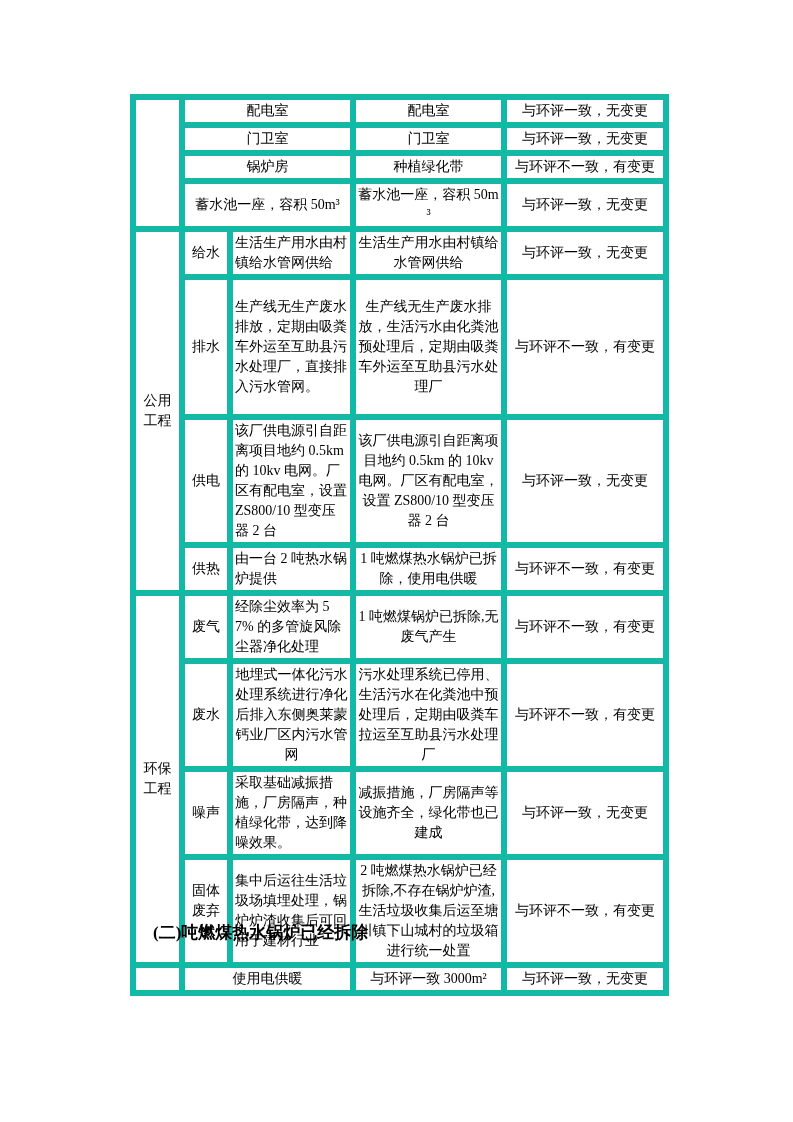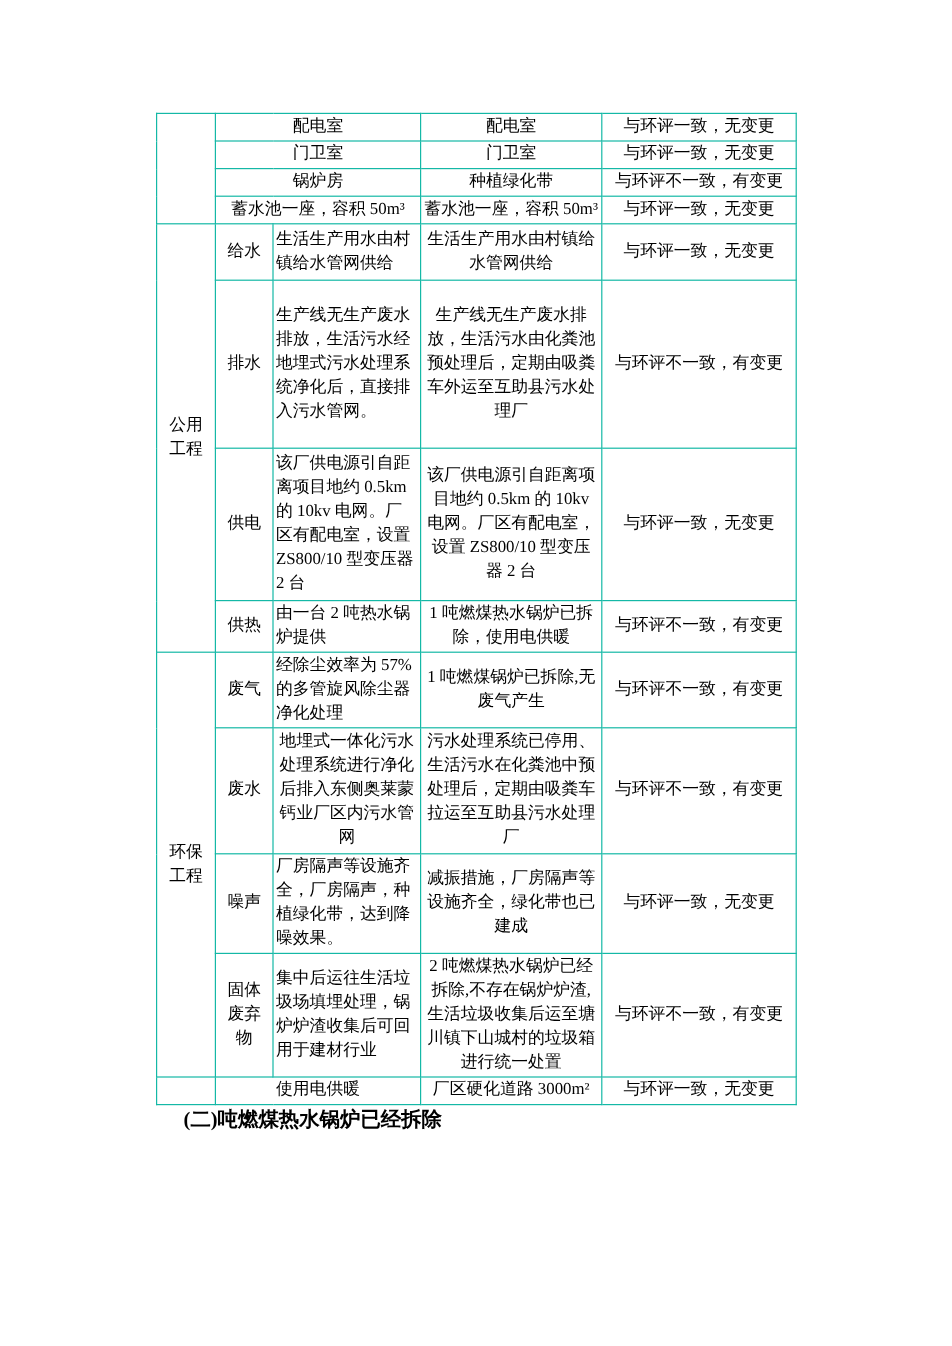--- a/index.html
+++ b/index.html
@@ -14,21 +14,21 @@
   table.cmp{
     position:absolute;
     left:130px;top:94px;
     width:533px;
     border-collapse:collapse;
     table-layout:fixed;
     font-size:14px;
     line-height:20px;
   }
   table.cmp td{
-    border:1px solid #14b8a6;
+    border:6px solid #14b8a6;
     padding:1px 2px;
     vertical-align:middle;
     word-break:break-all;
     overflow:hidden;
   }
   td.t-center{text-align:center;}
   td.t-left{text-align:left;}
   td.pre{white-space:pre-line;}
   .body-text{
     position:absolute;
@@ -90,21 +90,21 @@
     <tr style="height:47px">
       <td rowspan="4" class="t-center pre">公用
 工程</td>
       <td class="t-center">给水</td>
       <td class="t-left">生活生产用水由村镇给水管网供给</td>
       <td class="t-center">生活生产用水由村镇给水管网供给</td>
       <td class="t-center">与环评一致，无变更</td>
     </tr>
     <tr style="height:140px">
       <td class="t-center">排水</td>
-      <td class="t-left">生产线无生产废水排放，生活污水经地埋式污水处理系统净化后，直接排入污水管网。</td>
+      <td class="t-left">生产线无生产废水排放，定期由吸粪车外运至互助县污水处理厂，直接排入污水管网。</td>
       <td class="t-center">生产线无生产废水排放，生活污水由化粪池预处理后，定期由吸粪车外运至互助县污水处理厂</td>
       <td class="t-center">与环评不一致，有变更</td>
     </tr>
     <tr style="height:127px">
       <td class="t-center">供电</td>
       <td class="t-left">该厂供电源引自距离项目地约 0.5km 的 10kv 电网。厂区有配电室，设置 ZS800/10 型变压器 2 台</td>
       <td class="t-center">该厂供电源引自距离项目地约 0.5km 的 10kv 电网。厂区有配电室，设置 ZS800/10 型变压器 2 台</td>
       <td class="t-center">与环评一致，无变更</td>
     </tr>
     <tr style="height:42px">
@@ -123,37 +123,37 @@
       <td class="t-center">与环评不一致，有变更</td>
     </tr>
     <tr style="height:105px">
       <td class="t-center">废水</td>
       <td class="t-center">地埋式一体化污水处理系统进行净化后排入东侧奥莱蒙钙业厂区内污水管网</td>
       <td class="t-center">污水处理系统已停用、生活污水在化粪池中预处理后，定期由吸粪车拉运至互助县污水处理厂</td>
       <td class="t-center">与环评不一致，有变更</td>
     </tr>
     <tr style="height:77px">
       <td class="t-center">噪声</td>
-      <td class="t-left">厂房隔声等设施齐全，厂房隔声，种植绿化带，达到降噪效果。</td>
+      <td class="t-left">采取基础减振措施，厂房隔声，种植绿化带，达到降噪效果。</td>
       <td class="t-center">减振措施，厂房隔声等设施齐全，绿化带也已建成</td>
       <td class="t-center">与环评一致，无变更</td>
     </tr>
     <tr style="height:103px">
       <td class="t-center pre">固体
 废弃
 物</td>
       <td class="t-left">集中后运往生活垃圾场填埋处理，锅炉炉渣收集后可回用于建材行业</td>
       <td class="t-center">2 吨燃煤热水锅炉已经拆除,不存在锅炉炉渣,生活垃圾收集后运至塘川镇下山城村的垃圾箱进行统一处置</td>
       <td class="t-center">与环评不一致，有变更</td>
     </tr>
 
     <tr style="height:23px">
       <td></td>
       <td colspan="2" class="t-center">使用电供暖</td>
-      <td class="t-center">厂区硬化道路 3000m²</td>
+      <td class="t-center">与环评一致 3000m²</td>
       <td class="t-center">与环评一致，无变更</td>
     </tr>
   </tbody>
     </table>
 
   <div class="body-text">
     <div class="sec-heading">(二)吨燃煤热水锅炉已经拆除</div>
   </div>
 
 </div>

